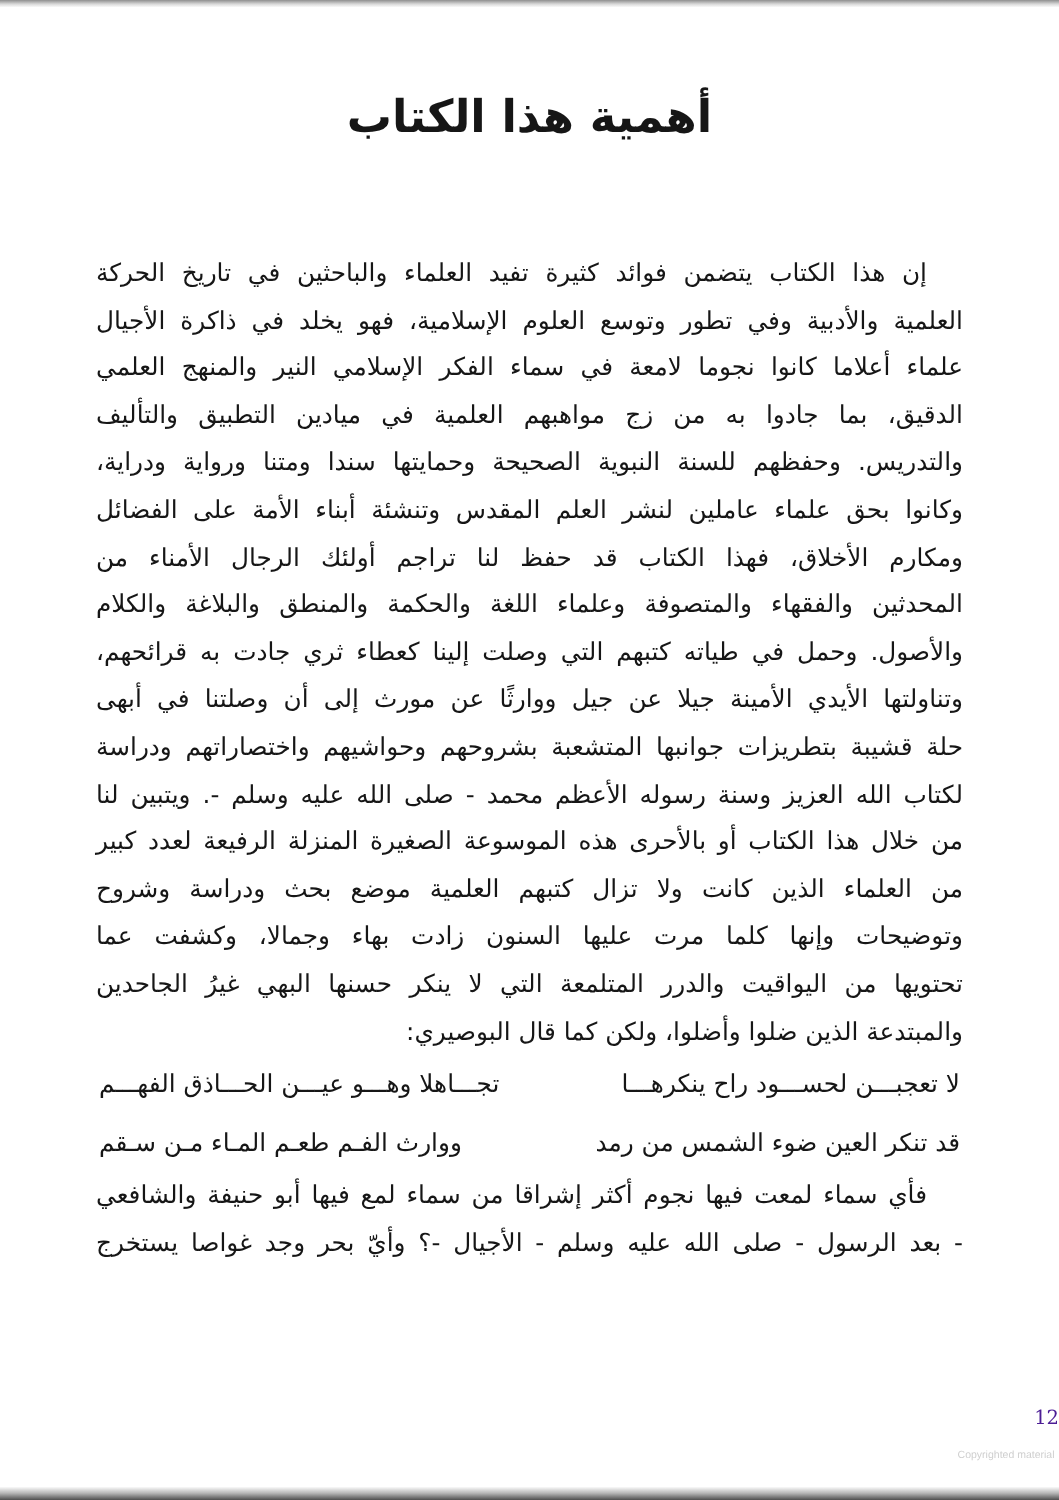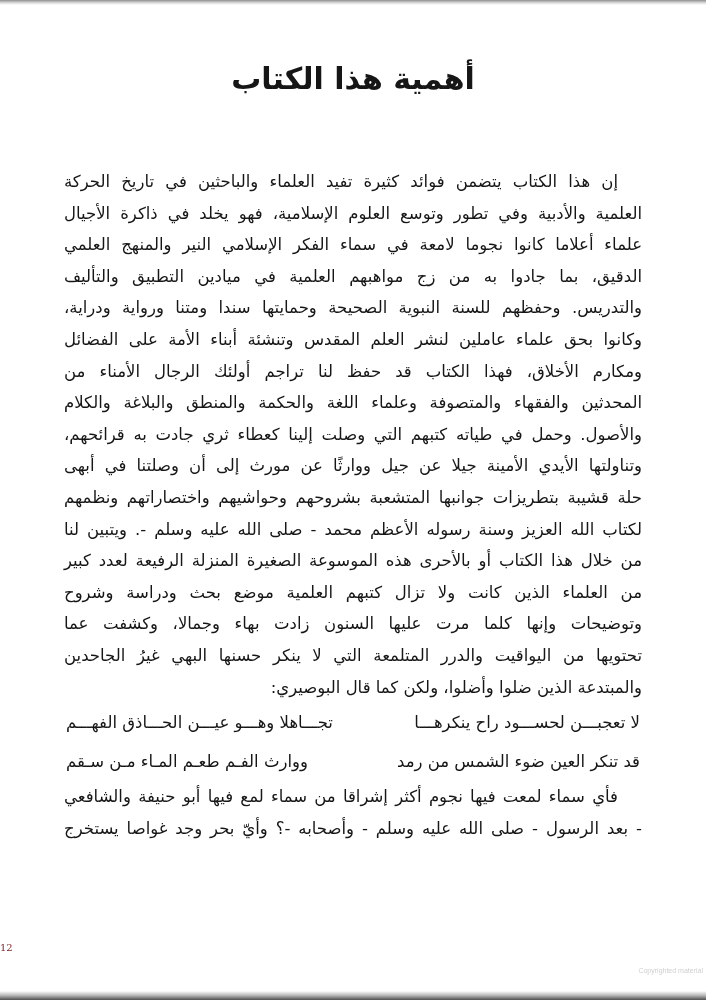--- a/index.html
+++ b/index.html
@@ -53,24 +53,24 @@
     display: flex;
     justify-content: space-between;
     line-height: 39px;
     padding: 0 2px;
   }
   .verse .hemistich { white-space: nowrap; }
   .page-number {
     position: absolute;
     left: 0; bottom: 47px;
     width: 100%;
-    text-align: left;
-    font-size: 10px;
+    text-align: right;
+    font-size: 13px;
     font-family: "DejaVu Serif", serif;
-    color: #7f1d1d;
+    color: #4c1d95;
   }
   .watermark {
     position: absolute;
     right: 3px; bottom: 26px;
     font-size: 7px;
     color: #cfcfcf;
     direction: ltr;
     font-family: "Liberation Sans", sans-serif;
   }
 </style>
@@ -87,39 +87,39 @@
     <div class="line indent">إن هذا الكتاب يتضمن فوائد كثيرة تفيد العلماء والباحثين في تاريخ الحركة</div>
     <div class="line">العلمية والأدبية وفي تطور وتوسع العلوم الإسلامية، فهو يخلد في ذاكرة الأجيال</div>
     <div class="line">علماء أعلاما كانوا نجوما لامعة في سماء الفكر الإسلامي النير والمنهج العلمي</div>
     <div class="line">الدقيق، بما جادوا به من زج مواهبهم العلمية في ميادين التطبيق والتأليف</div>
     <div class="line">والتدريس. وحفظهم للسنة النبوية الصحيحة وحمايتها سندا ومتنا ورواية ودراية،</div>
     <div class="line">وكانوا بحق علماء عاملين لنشر العلم المقدس وتنشئة أبناء الأمة على الفضائل</div>
     <div class="line">ومكارم الأخلاق، فهذا الكتاب قد حفظ لنا تراجم أولئك الرجال الأمناء من</div>
     <div class="line">المحدثين والفقهاء والمتصوفة وعلماء اللغة والحكمة والمنطق والبلاغة والكلام</div>
     <div class="line">والأصول. وحمل في طياته كتبهم التي وصلت إلينا كعطاء ثري جادت به قرائحهم،</div>
     <div class="line">وتناولتها الأيدي الأمينة جيلا عن جيل ووارثًا عن مورث إلى أن وصلتنا في أبهى</div>
-    <div class="line">حلة قشيبة بتطريزات جوانبها المتشعبة بشروحهم وحواشيهم واختصاراتهم ونظمهم</div>
+    <div class="line">حلة قشيبة بتطريزات جوانبها المتشعبة بشروحهم وحواشيهم واختصاراتهم ودراسة</div>
     <div class="line">لكتاب الله العزيز وسنة رسوله الأعظم محمد - صلى الله عليه وسلم -. ويتبين لنا</div>
     <div class="line">من خلال هذا الكتاب أو بالأحرى هذه الموسوعة الصغيرة المنزلة الرفيعة لعدد كبير</div>
     <div class="line">من العلماء الذين كانت ولا تزال كتبهم العلمية موضع بحث ودراسة وشروح</div>
     <div class="line">وتوضيحات وإنها كلما مرت عليها السنون زادت بهاء وجمالا، وكشفت عما</div>
     <div class="line">تحتويها من اليواقيت والدرر المتلمعة التي لا ينكر حسنها البهي غيرُ الجاحدين</div>
     <div class="line end">والمبتدعة الذين ضلوا وأضلوا، ولكن كما قال البوصيري:</div>
 
     <div class="verse">
       <span class="hemistich">لا تعجبـــن لحســـود راح ينكرهـــا</span>
       <span class="hemistich">تجـــاهلا وهـــو عيـــن الحـــاذق الفهـــم</span>
     </div>
     <div class="verse">
       <span class="hemistich">قد تنكر العين ضوء الشمس من رمد</span>
       <span class="hemistich">ووارث الفـم طعـم المـاء مـن سـقم</span>
     </div>
 
     <div class="line indent">فأي سماء لمعت فيها نجوم أكثر إشراقا من سماء لمع فيها أبو حنيفة والشافعي</div>
-    <div class="line">- بعد الرسول - صلى الله عليه وسلم - وأصحابه -؟ وأيّ بحر وجد غواصا يستخرج</div>
+    <div class="line">- بعد الرسول - صلى الله عليه وسلم - الأجيال -؟ وأيّ بحر وجد غواصا يستخرج</div>
   </div>
 
 </div>
 
 <div class="page-number">12</div>
 
 <div class="watermark">Copyrighted material</div>
 
 <div class="edge-bottom"></div>
 

